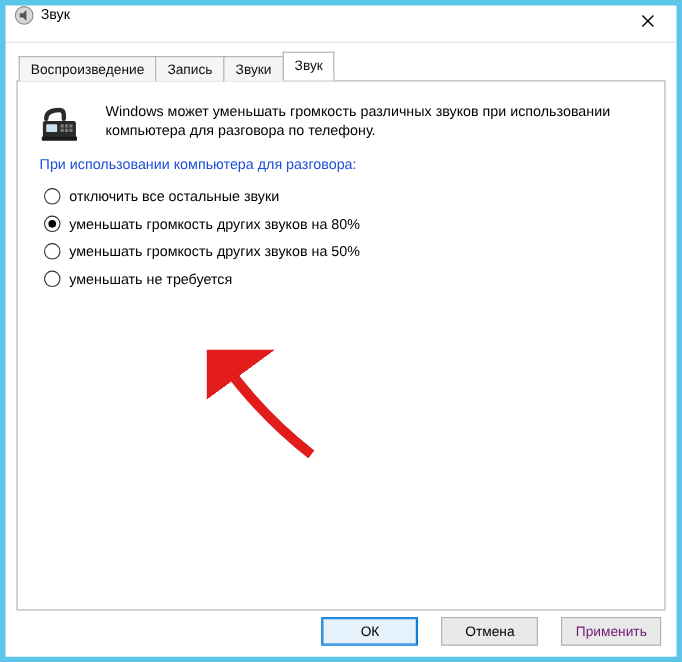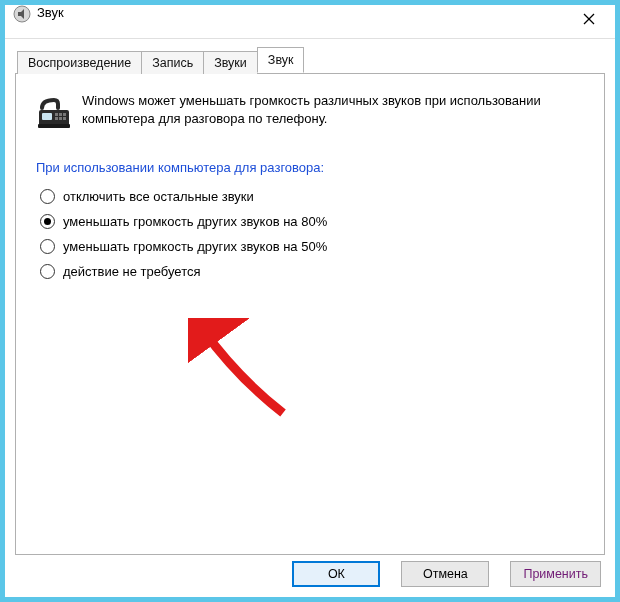--- a/index.html
+++ b/index.html
@@ -81,22 +81,22 @@
   .tabpanel {
     border: 1px solid #b0b0b0;
     background: #fff;
     height: 482px;
     padding: 18px 20px;
     position: relative;
   }
   .intro {
     display: flex;
     align-items: flex-start;
-    gap: 10px;
-    margin-bottom: 30px;
+    gap: 24px;
+    margin-bottom: 12px;
   }
   .phone-icon {
     width: 36px;
     height: 36px;
     flex-shrink: 0;
     margin-top: 2px;
   }
   .intro-text {
     font-size: 13px;
     color: #000;
@@ -232,21 +232,21 @@
         <span class="radio-label">уменьшать громкость других звуков на 80%</span>
       </div>
 
       <div class="radio-row">
         <span class="radio-outer"></span>
         <span class="radio-label">уменьшать громкость других звуков на 50%</span>
       </div>
 
       <div class="radio-row">
         <span class="radio-outer"></span>
-        <span class="radio-label">действие не требуется</span>
+        <span class="radio-label">уменьшать не требуется</span>
       </div>
 
       <svg class="arrow" width="110" height="110">
         <defs>
           <marker id="ah" markerWidth="10" markerHeight="10" refX="2" refY="5" orient="auto">
             <path d="M0,0 L10,5 L0,10 Z" fill="#e21b1b"></path>
           </marker>
         </defs>
         <path d="M 95 95 Q 50 60 15 12" stroke="#e21b1b" stroke-width="9" fill="none" marker-end="url(#ah)"></path>
       </svg>

